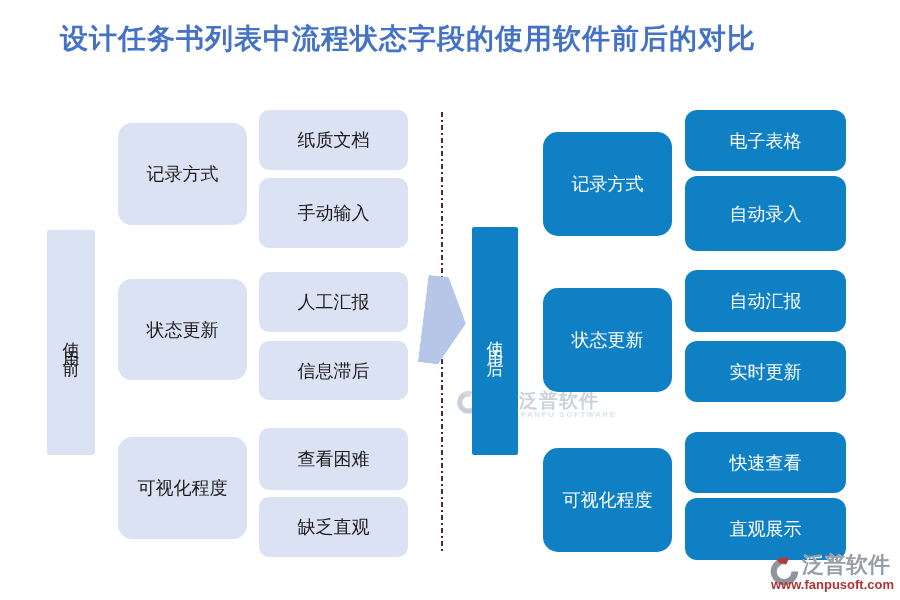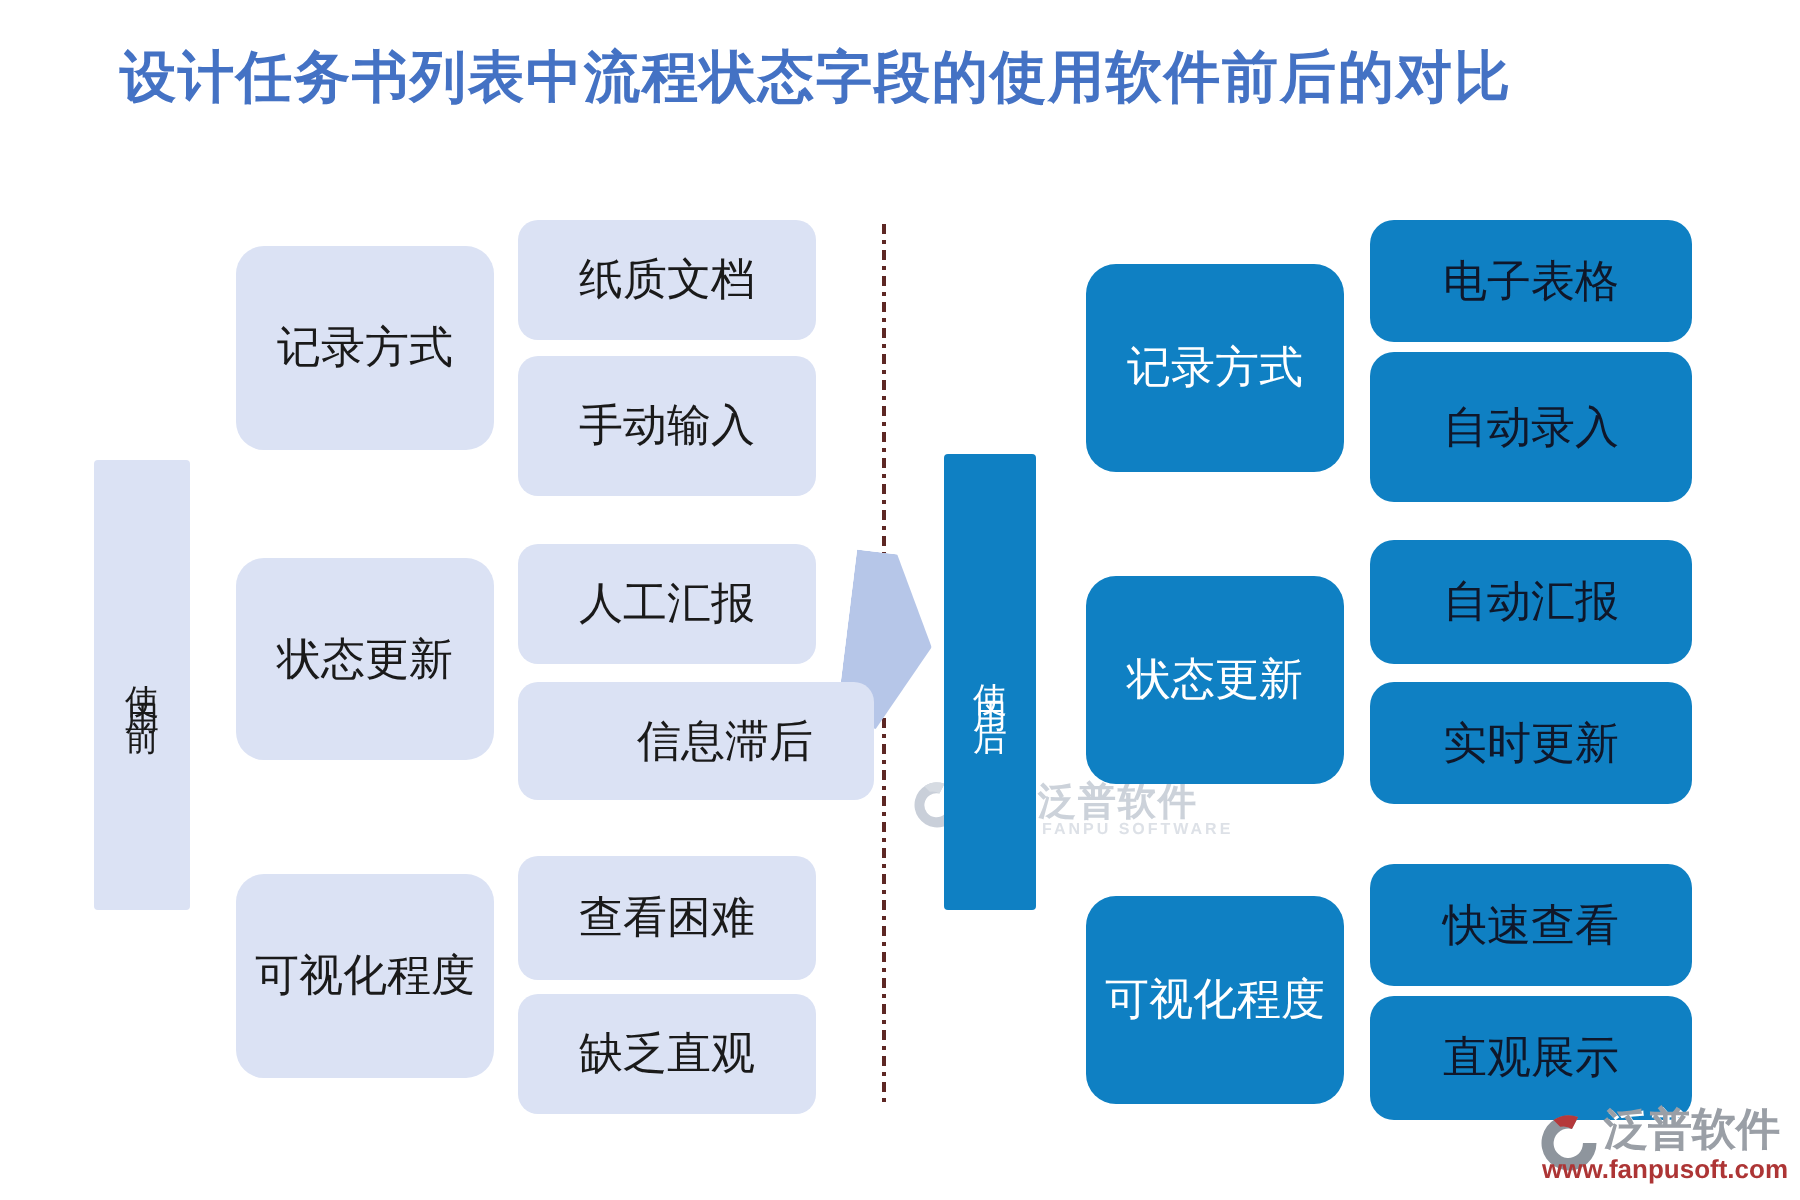--- a/index.html
+++ b/index.html
@@ -15,26 +15,26 @@
   .vbar{
     position:absolute;display:flex;align-items:center;justify-content:center;
     writing-mode:vertical-rl;text-orientation:upright;letter-spacing:9px;
     font-size:17px;z-index:2;border-radius:2px;
   }
   .vbar.light{left:47px;top:230px;width:48px;height:225px;background:#dbe2f4;color:#1a1a1a;}
   .vbar.blue{left:472px;top:227px;width:46px;height:228px;background:#0f80c3;color:#ffffff;}
   
   .box{
     position:absolute;display:flex;align-items:center;justify-content:center;
-    font-size:22px;z-index:2;
+    font-size:18px;z-index:2;
   }
   .cat{width:129px;left:118px;background:#dbe2f4;color:#1a1a1a;border-radius:14px;}
   .item{width:149px;left:259px;background:#dbe2f4;color:#1a1a1a;border-radius:10px;}
   .bcat{width:129px;left:543px;background:#0f80c3;color:#ffffff;border-radius:15px;}
-  .bitem{width:161px;left:685px;background:#0f80c3;color:#0f172a;border-radius:12px;}
+  .bitem{width:161px;left:685px;background:#0f80c3;color:#ffffff;border-radius:12px;}
   
   .divider{
     position:absolute;left:441px;top:112px;width:2px;height:442px;z-index:1;
     background:repeating-linear-gradient(to bottom,
       #5d2724 0px,#5d2724 5px,transparent 5px,transparent 8px,
       #5d2724 8px,#5d2724 10px,transparent 10px,transparent 13px);
   }
   
   .arrow{
     position:absolute;left:423px;top:277px;width:43px;height:88px;background:#b6c6e8;
@@ -63,21 +63,21 @@
   <div class="title">设计任务书列表中流程状态字段的使用软件前后的对比</div>
 
   <div class="vbar light">使用前</div>
 
   <div class="box cat" style="top:123px;height:102px;">记录方式</div>
   <div class="box item" style="top:110px;height:60px;">纸质文档</div>
   <div class="box item" style="top:178px;height:70px;">手动输入</div>
 
   <div class="box cat" style="top:279px;height:101px;">状态更新</div>
   <div class="box item" style="top:272px;height:60px;">人工汇报</div>
-  <div class="box item" style="top:341px;height:59px;padding-left:29px;">信息滞后</div>
+  <div class="box item" style="top:341px;height:59px;">信息滞后</div>
 
   <div class="box cat" style="top:437px;height:102px;">可视化程度</div>
   <div class="box item" style="top:428px;height:62px;">查看困难</div>
   <div class="box item" style="top:497px;height:60px;">缺乏直观</div>
 
   <div class="divider"></div>
   <div class="arrow"></div>
 
   <div class="vbar blue">使用后</div>
 

